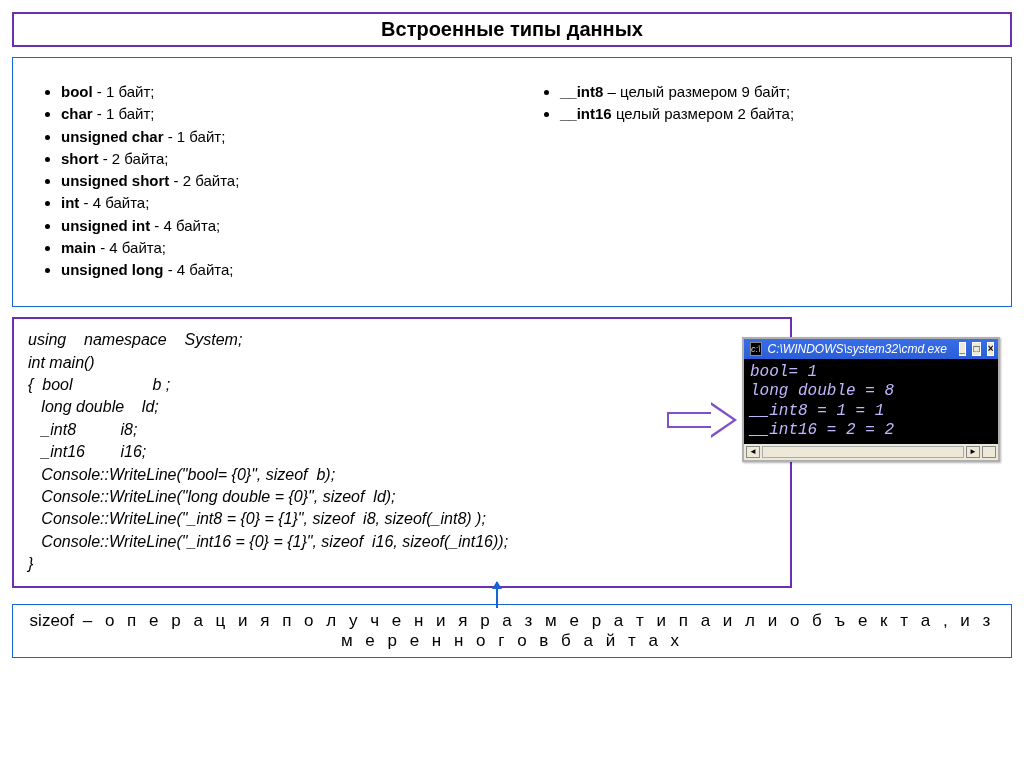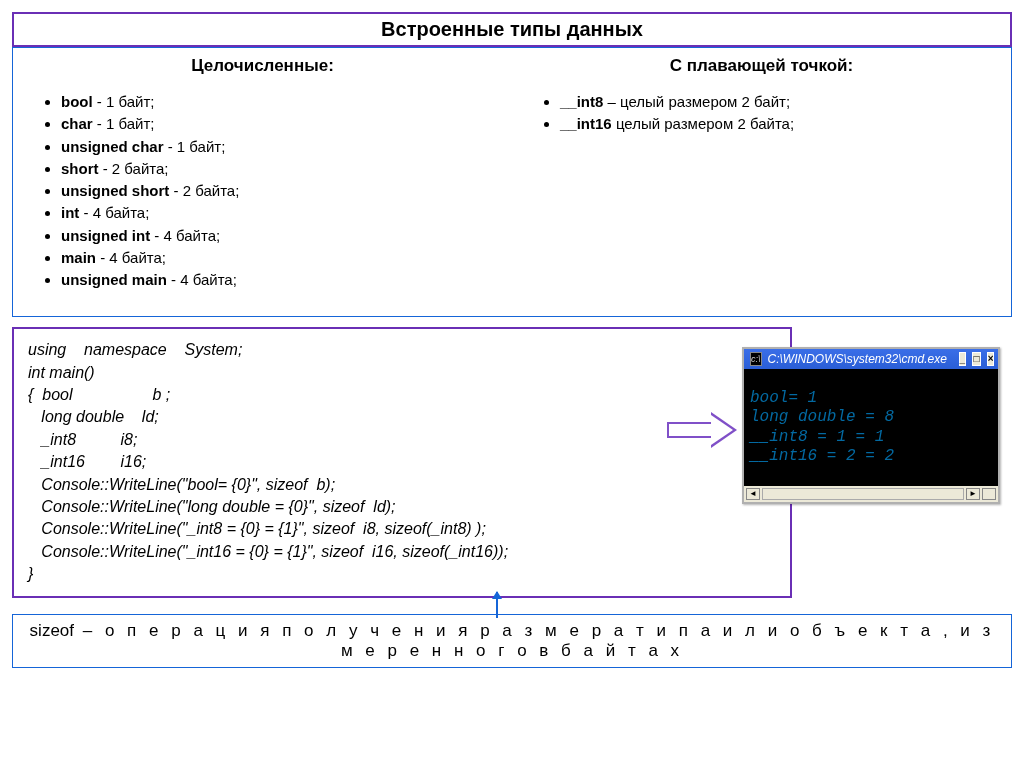--- a/index.html
+++ b/index.html
@@ -11,20 +11,21 @@
     font-size: 15px;
     color: #000;
     background: #fff;
   }
   .title-box {
     border: 2px solid #6a2fb5;
     padding: 4px 0;
     text-align: center;
     font-weight: bold;
     font-size: 20px;
+    margin-bottom: 10px;
   }
   .types-box {
     border: 1.5px solid #1565d8;
     padding: 8px 10px 10px 10px;
     display: flex;
     gap: 20px;
     margin-bottom: 10px;
     font-family: "Segoe UI", Tahoma, sans-serif;
   }
   .col { flex: 1; }
@@ -78,25 +79,25 @@
   }
   .cmd-title .spacer { flex:1; }
   .cmd-title .wbtn {
     width: 16px; height: 14px;
     background: #ece9d8; border: 1px solid #fff;
     color: #000; font-size: 10px; line-height: 11px; text-align: center;
     font-weight: bold;
   }
   .cmd-body {
     background: #000;
-    color: #0369a1;
+    color: #c4b5fd;
     font-family: "Courier New", monospace;
     font-size: 16px;
     line-height: 1.2;
-    padding: 20px 6px;
+    padding: 4px 6px;
     white-space: pre;
   }
   .cmd-scroll {
     display: flex; align-items: center;
     background: #ece9d8;
     height: 16px;
     padding: 0 2px;
     gap: 2px;
   }
   .cmd-scroll .sbtn {
@@ -160,37 +161,35 @@
     border-bottom:8px solid #1565d8;
   }
 </style>
 </head>
 <body>
 
 <div class="title-box">Встроенные типы данных</div>
 
 <div class="types-box">
   <div class="col">
-    <h4>Целочисленные:</h4>
     <ul id="int-list">
         <li><span class="tname">bool  </span><span>- 1 байт;</span></li>
         <li><span class="tname">char  </span><span>- 1 байт;</span></li>
         <li><span class="tname">unsigned  char  </span><span>- 1 байт;</span></li>
         <li><span class="tname">short  </span><span>- 2 байта;</span></li>
         <li><span class="tname">unsigned  short  </span><span>- 2 байта;</span></li>
         <li><span class="tname">int  </span><span>- 4 байта;</span></li>
         <li><span class="tname">unsigned  int  </span><span>- 4 байта;</span></li>
         <li><span class="tname">main  </span><span>- 4 байта;</span></li>
-        <li><span class="tname">unsigned  main  </span><span>- 4 байта;</span></li>
+        <li><span class="tname">unsigned  long  </span><span>- 4 байта;</span></li>
       </ul>
   </div>
   <div class="col">
-    <h4>С плавающей точкой:</h4>
     <ul id="special-list">
-        <li><span class="tname">__int8  </span><span>– целый размером 2 байт;</span></li>
+        <li><span class="tname">__int8  </span><span>– целый размером 9 байт;</span></li>
         <li><span class="tname">__int16  </span><span>целый размером 2 байта;</span></li>
       </ul>
   </div>
 </div>
 
 <div class="row2">
   <div class="code-box">
     <pre>using    namespace    System;
 int main()
 {  bool                  b ;

